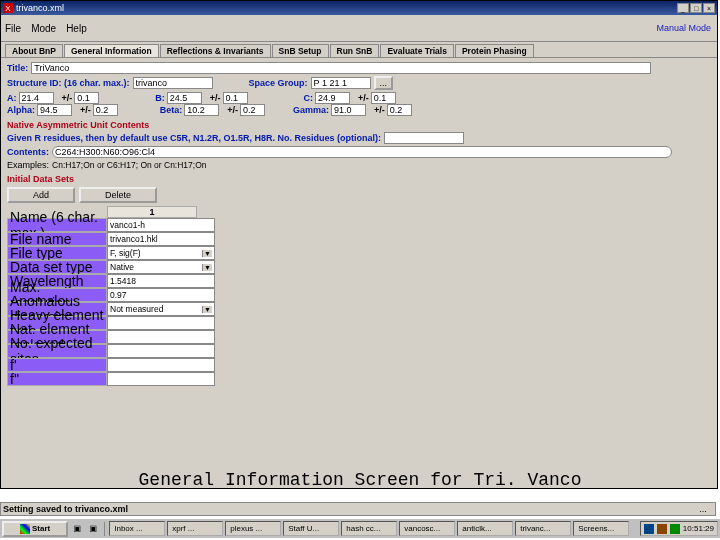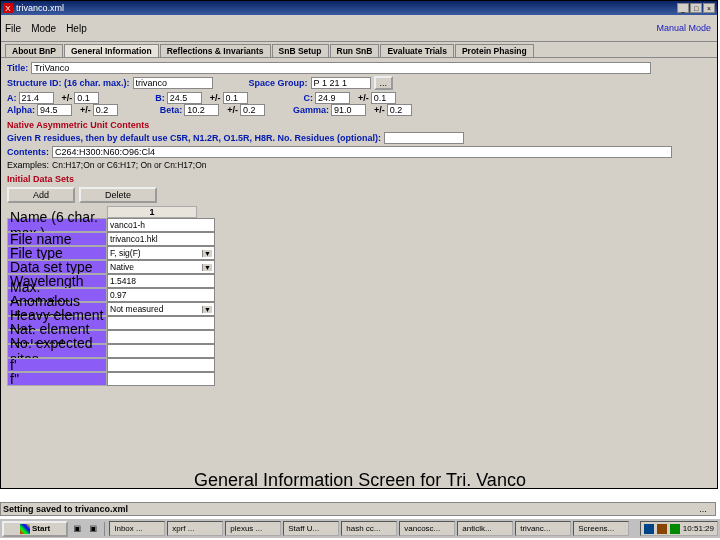--- a/index.html
+++ b/index.html
@@ -41,21 +41,21 @@
   .data-table .hdr { display: flex; }
   .data-table .hdr .h1 { width: 100px; }
   .data-table .hdr .h2 { width: 90px; text-align: center; font-weight: bold; background: #e8e4dc; border: 1px solid #aaa; font-size: 9px; }
   .data-table .drow { display: flex; align-items: center; }
   .data-table .rlabel { width: 100px; font-size: 14px; background: #8b5cf6; border: 1px solid #aaa; padding: 0 2px; height: 14px; display: flex; align-items: center; }
   .data-table .rval { width: 90px; }
   .data-table .rval input, .data-table .rval .sel { width: 108px; height: 14px; font-size: 8.5px; border: 1px solid #888; background: #fff; padding: 0 2px; }
   .sel { display: flex; align-items: center; justify-content: space-between; }
   .sel .arrow { width: 10px; background: #d4d0c8; border-left: 1px solid #888; text-align: center; font-size: 7px; }
   
-  .caption { position: absolute; top: 470px; left: 0; width: 720px; text-align: center; font-family: Liberation Sans, sans-serif; font-size: 18px; color: #000; }
+  .caption { position: absolute; top: 470px; left: 0; width: 720px; text-align: center; font-family: Liberation Mono, monospace; font-size: 18px; color: #000; }
   
   .statusbar { position: absolute; top: 502px; left: 0; width: 716px; background: #d4d0c8; border: 1px solid #888; display: flex; font-size: 9px; height: 14px; align-items: center; padding: 0 2px; }
   .statusbar .st-left { flex: 1; font-weight: bold; }
   .statusbar .st-right { width: 20px; text-align: center; }
   
   .taskbar { position: absolute; top: 518px; left: 0; width: 720px; height: 20px; background: #c0c0c0; border-top: 1px solid #fff; display: flex; align-items: center; padding: 0 2px; gap: 2px; font-size: 8px; }
   .start { background: #d4d0c8; border: 2px outset #eee; padding: 1px 16px; display: flex; align-items: center; gap: 2px; font-weight: bold; }
   .task-item { background: #d4d0c8; border: 1px inset #aaa; padding: 1px 4px; display: flex; align-items: center; gap: 2px; height: 15px; overflow: hidden; white-space: nowrap; width: 56px; }
   .ql { width: 14px; height: 14px; display: inline-flex; align-items: center; justify-content: center; }
   .tray { margin-left: auto; background: #d4d0c8; border: 1px inset #aaa; padding: 0 3px; display: flex; align-items: center; gap: 3px; height: 15px; }
@@ -163,21 +163,21 @@
         </div>
     </div>
 
     <div class="section-title">Native Asymmetric Unit Contents</div>
     <div class="row">
       <span class="lbl blue">Given R residues, then by default use C5R, N1.2R, O1.5R, H8R. No. Residues (optional):</span>
       <input class="txt" style="width: 80px;">
     </div>
     <div class="row">
       <span class="lbl blue">Contents:</span>
-      <input class="txt" style="width: 620px;" value="C264:H300:N60:O96:Cl4">
+      <input class="txt" style="width: 620px; border-radius: 6px;" value="C264:H300:N60:O96:Cl4">
     </div>
     <div class="row">
       <span class="lbl" style="font-weight:normal">Examples:</span>
       <span style="font-size:8.5px">Cn:H17;On or C6:H17; On or Cn:H17;On</span>
     </div>
 
     <div class="section-title">Initial Data Sets</div>
     <div class="btns">
       <button class="btn">Add</button>
       <button class="btn">Delete</button>

